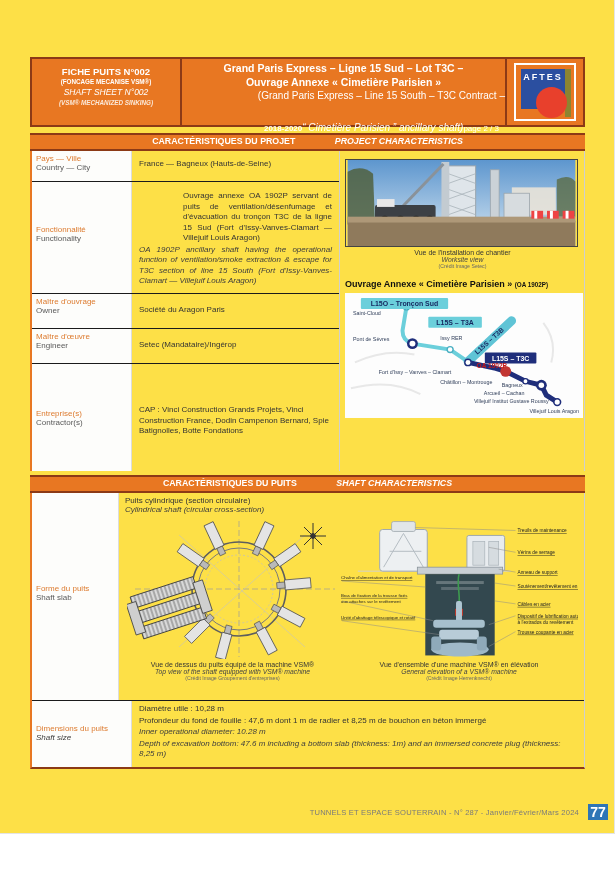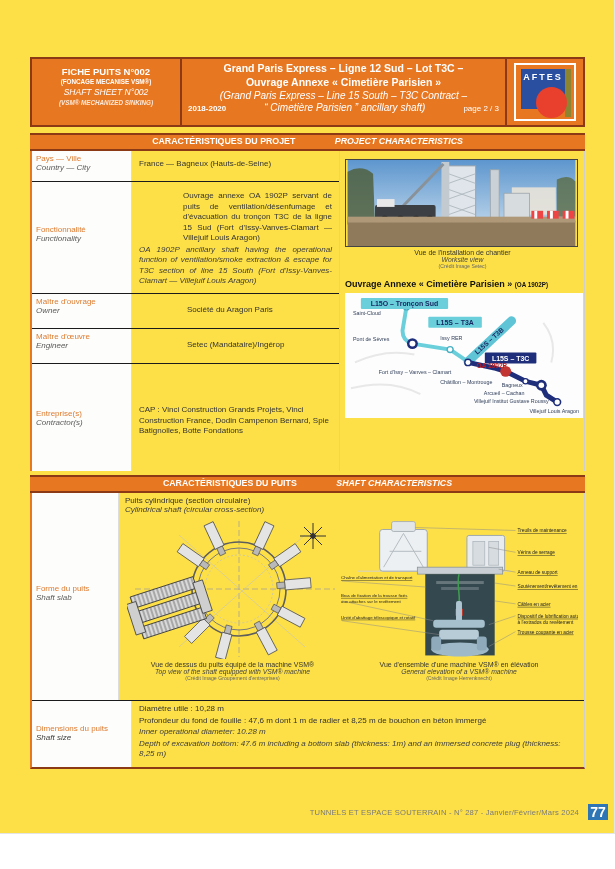--- a/index.html
+++ b/index.html
@@ -11,22 +11,22 @@
 
   
   .header { display:flex; border:2px solid #8C3A16; background:#E87722; color:#fff; height:70px; }
   .hdr-left { width:150px; border-right:2px solid #8C3A16; text-align:center; padding-top:7px; }
   .hdr-left .l1 { font-weight:bold; font-size:9.5px; }
   .hdr-left .l2 { font-size:6.3px; font-weight:bold; margin-top:1px; }
   .hdr-left .l3 { font-style:italic; font-size:8.5px; margin-top:2px; }
   .hdr-left .l4 { font-style:italic; font-size:6.3px; font-weight:bold; margin-top:2px; color:#FBE9D9; }
   .hdr-center { flex:1; text-align:center; padding-top:3px; position:relative; }
   .hdr-center .t1, .hdr-center .t2 { font-weight:bold; font-size:10.5px; line-height:13.5px; }
-  .hdr-center .t3 { font-style:italic; font-size:10px; line-height:13px; }
-  .hdr-center .t4 { display:flex; justify-content:space-between; align-items:baseline; padding:0 6px; }
+  .hdr-center .t3 { font-size:10px; line-height:13px;text-align:right; }
+  .hdr-center .t4 { display:flex; justify-content:flex-end; align-items:baseline; padding:0 6px;margin-top:20px; }
   .hdr-center .t4 .years { font-weight:bold; font-size:8px; }
   .hdr-center .t4 .anc { font-style:italic; font-size:10px; }
   .hdr-center .t4 .pg { font-size:8px; }
   .hdr-logo { width:78px; border-left:2px solid #8C3A16; display:flex; align-items:center; justify-content:center; }
   .logo { position:relative; width:62px; height:58px; background:#E87722; border:2px solid #fff; }
   .logo-stripe { position:absolute; right:3px; top:4px; width:6px; height:48px; background:#8C8430; }
   .logo-blue { position:absolute; left:5px; top:4px; width:44px; height:40px; background:#2B4FA0; border-radius:0 0 10px 0; }
   .logo-blue span { display:block; text-align:center; color:#fff; font-weight:bold; font-size:9px; letter-spacing:2px; margin-top:3px; }
   .logo-red { position:absolute; left:20px; top:22px; width:31px; height:31px; border-radius:50%; background:#E8402C; }
 
@@ -36,28 +36,28 @@
   .section-bar .fr { font-weight:bold; }
   .section-bar .en { font-style:italic; font-weight:bold; margin-left:5px;padding-left:32px; }
 
   
   .tbl { display:flex; border-left:2px solid #E87722; border-right:1px solid #cfcfcf; }
   .left-rows { width:310px; }
   .row { display:flex; border-bottom:1.5px solid #1b1b1b; }
   .row:last-child { border-bottom:none; }
   .cell-label { width:100px; border-right:1px solid #dcdcdc; padding:3px 4px; font-size:8px; background:#FDFDFB; }
   .cell-label .fr { color:#DD7B2F; }
-  .cell-label .en { color:#5a5a5a; font-style:italic; }
+  .cell-label .en { color:#5a5a5a; }
   .cell-value { flex:1; padding:3px 7px; font-size:8px; line-height:10.5px; }
   .right-cell { width:245px; border-left:1px solid #cfcfcf; padding:8px 4px 4px 5px; }
 
   .jfr { text-align:justify;margin-left:44px; }
   .jen { text-align:justify; font-style:italic; color:#3d3d3d; margin-top:1px; }
 
-  .h-31 { min-height:31px; } .h-112{ min-height:112px; } .h-35{ min-height:35px;gap:48px; } .h-107{ min-height:107px; }
+  .h-31 { min-height:31px; } .h-112{ min-height:112px; } .h-35{ min-height:35px; } .h-107{ min-height:107px; }
 
   .photo-frame { border:1px solid #444; width:233px; height:88px; }
   .cap { text-align:center; font-size:7px; color:#333; margin-top:2px; }
   .cap-en { text-align:center; font-size:6.8px; font-style:italic; color:#444; }
   .cap-credit { text-align:center; font-size:5.2px; color:#666; }
   .annex-line { margin-top:10px; margin-bottom:4px; font-size:9px; color:#111; }
   .annex-line .t { font-weight:bold; }
   .annex-line .r { font-weight:bold; font-size:6.3px; }
 
   
@@ -88,21 +88,21 @@
   <div class="sheet">
 
     <div class="header">
       <div class="hdr-left">
         <div class="l1">FICHE PUITS N°002</div>
         <div class="l2">(FONCAGE MECANISE VSM®)</div>
         <div class="l3">SHAFT SHEET N°002</div>
         <div class="l4">(VSM® MECHANIZED SINKING)</div>
       </div>
       <div class="hdr-center">
-        <div class="t1">Grand Paris Express – Ligne 12 Sud – Lot T3C –</div>
+        <div class="t1">Grand Paris Express – Ligne 15 Sud – Lot T3C –</div>
         <div class="t2">Ouvrage Annexe « Cimetière Parisien »</div>
         <div class="t3">(Grand Paris Express – Line 15 South – T3C Contract –</div>
         <div class="t4">
           <span class="years">2018-2020</span>
           <span class="anc">“ Cimetière Parisien ” ancillary shaft)</span>
           <span class="pg">page 2 / 3</span>
         </div>
       </div>
       <div class="hdr-logo">
         <div class="logo">

